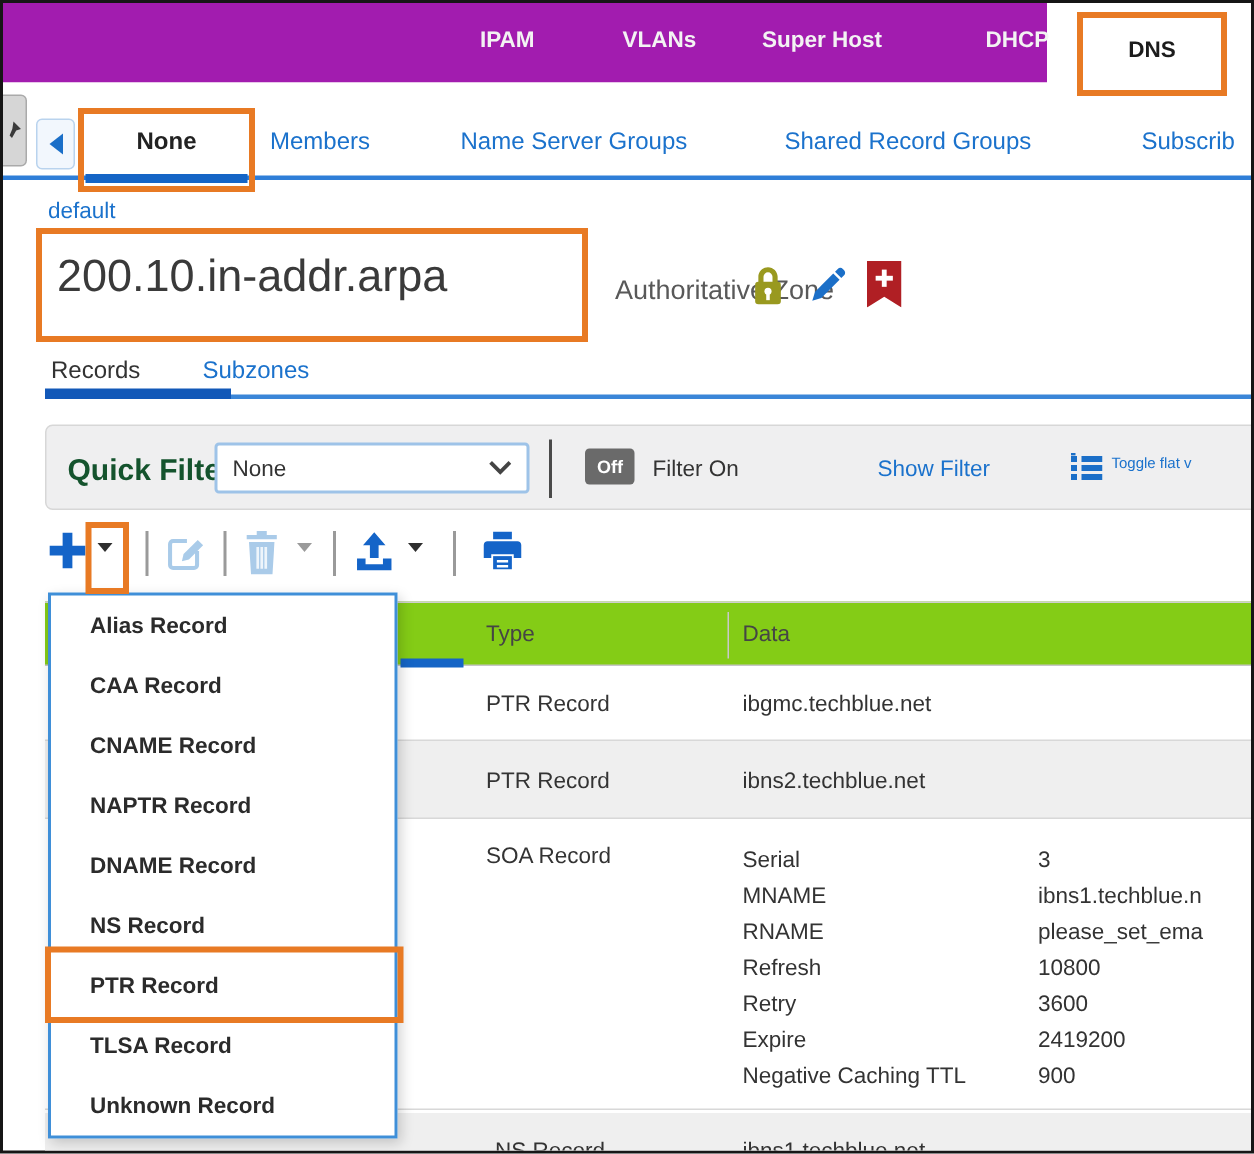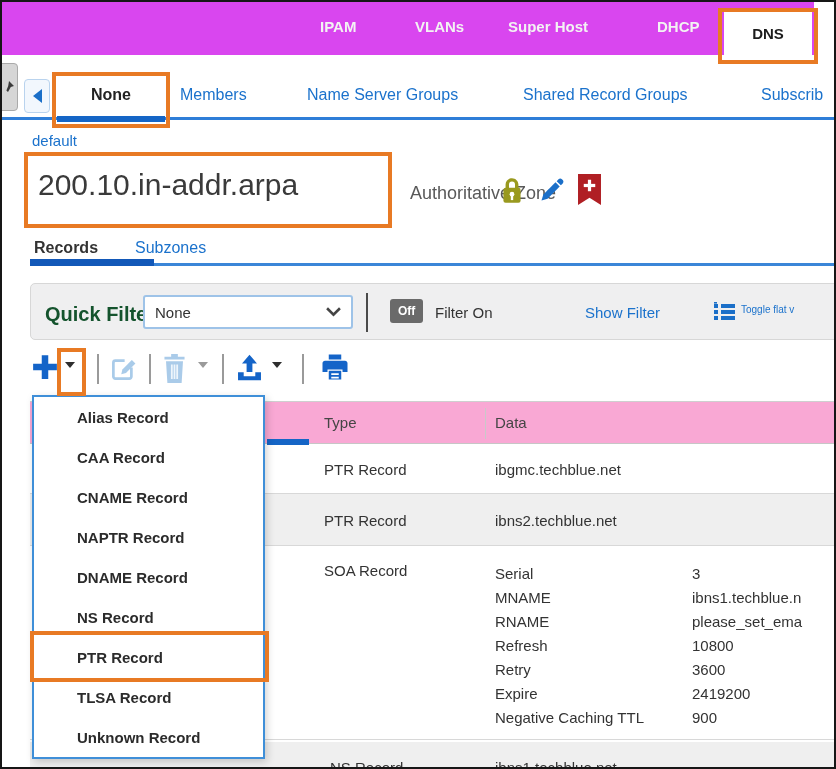--- a/index.html
+++ b/index.html
@@ -1,21 +1,21 @@
 <!DOCTYPE html>
 <html><head>
 <meta charset="utf-8">
 <style>
   * { margin:0; padding:0; box-sizing:border-box; }
   body { background:#fff; font-family:"Liberation Sans", sans-serif; }
   #frame { position:relative; width:836px; height:769px; border:2px solid #161616;
            background:#fff; overflow:hidden; font-family:"Liberation Sans", sans-serif; }
 
   
-  .topbar { position:absolute; left:0; top:0; width:812px; height:53px; background:#d946ef; }
+  .topbar { position:absolute; left:0; top:0; width:696px; height:53px; background:#a21caf; }
   .topnav-item { position:absolute; top:16px; color:#f3f3f3; font-size:15px; font-weight:bold; cursor:pointer; }
   .dns-tab { position:absolute; left:722px; top:10px; width:88px; height:43px; background:#fff;
              color:#1c1c1c; font-size:15px; font-weight:bold; display:flex; align-items:center; justify-content:center; }
 
   
   .subnav { position:absolute; left:0; top:53px; width:832px; height:65px; background:#fff;
             border-bottom:3px solid #2f7ed8; }
   .sliver-tab { position:absolute; left:-10px; top:8px; width:26px; height:48px; background:#d6d6d6;
                 border:1px solid #aaa; border-radius:4px; }
   .back-btn { position:absolute; left:22px; top:24px; width:26px; height:34px; background:#f2f7fd;
@@ -28,21 +28,21 @@
   .subnav-link { position:absolute; top:31px; font-size:16px; color:#1b72cc; cursor:pointer; white-space:nowrap; }
 
   
   .breadcrumb { position:absolute; left:30px; top:130px; font-size:15px; color:#1b72cc; cursor:pointer; }
   .zone-title { position:absolute; left:36px; top:166px; font-size:30px; color:#3a3a3a; }
   .zone-type { position:absolute; left:408px; top:181px; font-size:18px; color:#595959; }
   .title-icon { position:absolute; cursor:pointer; }
 
   
   .rec-tab { position:absolute; top:237px; font-size:16px; cursor:pointer; }
-  .rec-active { color:#333; font-weight:bold; }
+  .rec-active { color:#333; font-weight:normal; }
   .rec-inactive { color:#1b72cc; }
   .tabstrip-line { position:absolute; left:28px; top:261px; width:804px; height:3px; background:#3b86d8; }
   .rec-underline { position:absolute; left:28px; top:257px; width:124px; height:7px; background:#1258b8; }
 
   
   .qfbar { position:absolute; left:28px; top:281px; width:812px; height:57px; background:#efeff0;
            border:1px solid #d7d7d7; border-radius:5px; }
   .qf-label { position:absolute; left:14px; top:19px; font-size:20px; font-weight:bold; color:#14532d; }
   .qf-select { position:absolute; left:112px; top:11px; width:210px; height:34px; background:#fff;
                border:2px solid #9ec3e8; border-radius:3px; display:flex; align-items:center;
@@ -57,36 +57,36 @@
   .toggle-label { position:absolute; left:710px; top:20px; font-size:10px; color:#1b72cc; cursor:pointer; white-space:nowrap; }
 
   
   .tool { position:absolute; cursor:pointer; }
   .tb-div { position:absolute; width:2px; height:30px; top:352px; background:#9a9a9a; }
   .caret { width:0; height:0; border-left:5px solid transparent; border-right:5px solid transparent;
            border-top:6px solid #2e2e2e; }
   .caret.dis { border-top-color:#9a9a9a; }
 
   
-  .tbl-header { position:absolute; left:28px; top:399px; width:804px; height:43px; background:#f9a8d4;
+  .tbl-header { position:absolute; left:28px; top:399px; width:804px; height:43px; background:#84cc16;
                 border-top:1px solid #cfcfcf; border-bottom:1px solid #c6c6c6; }
   .th-text { position:absolute; top:12px; font-size:15px; color:#454545; }
   .col-sep { position:absolute; left:455px; top:6px; width:1px; height:31px; background:#c9c9c9; }
   .name-sort { position:absolute; left:265px; top:437px; width:42px; height:6px; background:#1565c6; z-index:1; }
   .row { position:absolute; left:28px; width:804px; border-bottom:1px solid #d8d8d8; }
   .cell-type { position:absolute; left:294px; font-size:15px; color:#333; }
   .cell-data { position:absolute; left:465px; font-size:15px; color:#333; }
   .soa-line { line-height:24px; font-size:15px; color:#333; }
   .soa-k { display:inline-block; width:197px; }
   .soa-v { display:inline-block; }
 
   
   .add-menu { position:absolute; left:30px; top:393px; width:233px; background:#fff;
               border:2px solid #3f8fd8; box-shadow:2px 3px 8px rgba(0,0,0,.18); z-index:5; }
-  .menu-item { height:40px; display:flex; align-items:center; padding-left:43px; font-size:15px;
+  .menu-item { height:40px; display:flex; align-items:center; padding-left:26px; font-size:15px;
                font-weight:600; color:#2b2b2b; cursor:pointer; white-space:nowrap; }
 
   
   .annot { position:absolute; border:4px solid #e87a24; pointer-events:none; z-index:9; background:transparent; }
 </style>
 </head>
 <body>
 
 <div id="frame">
 

